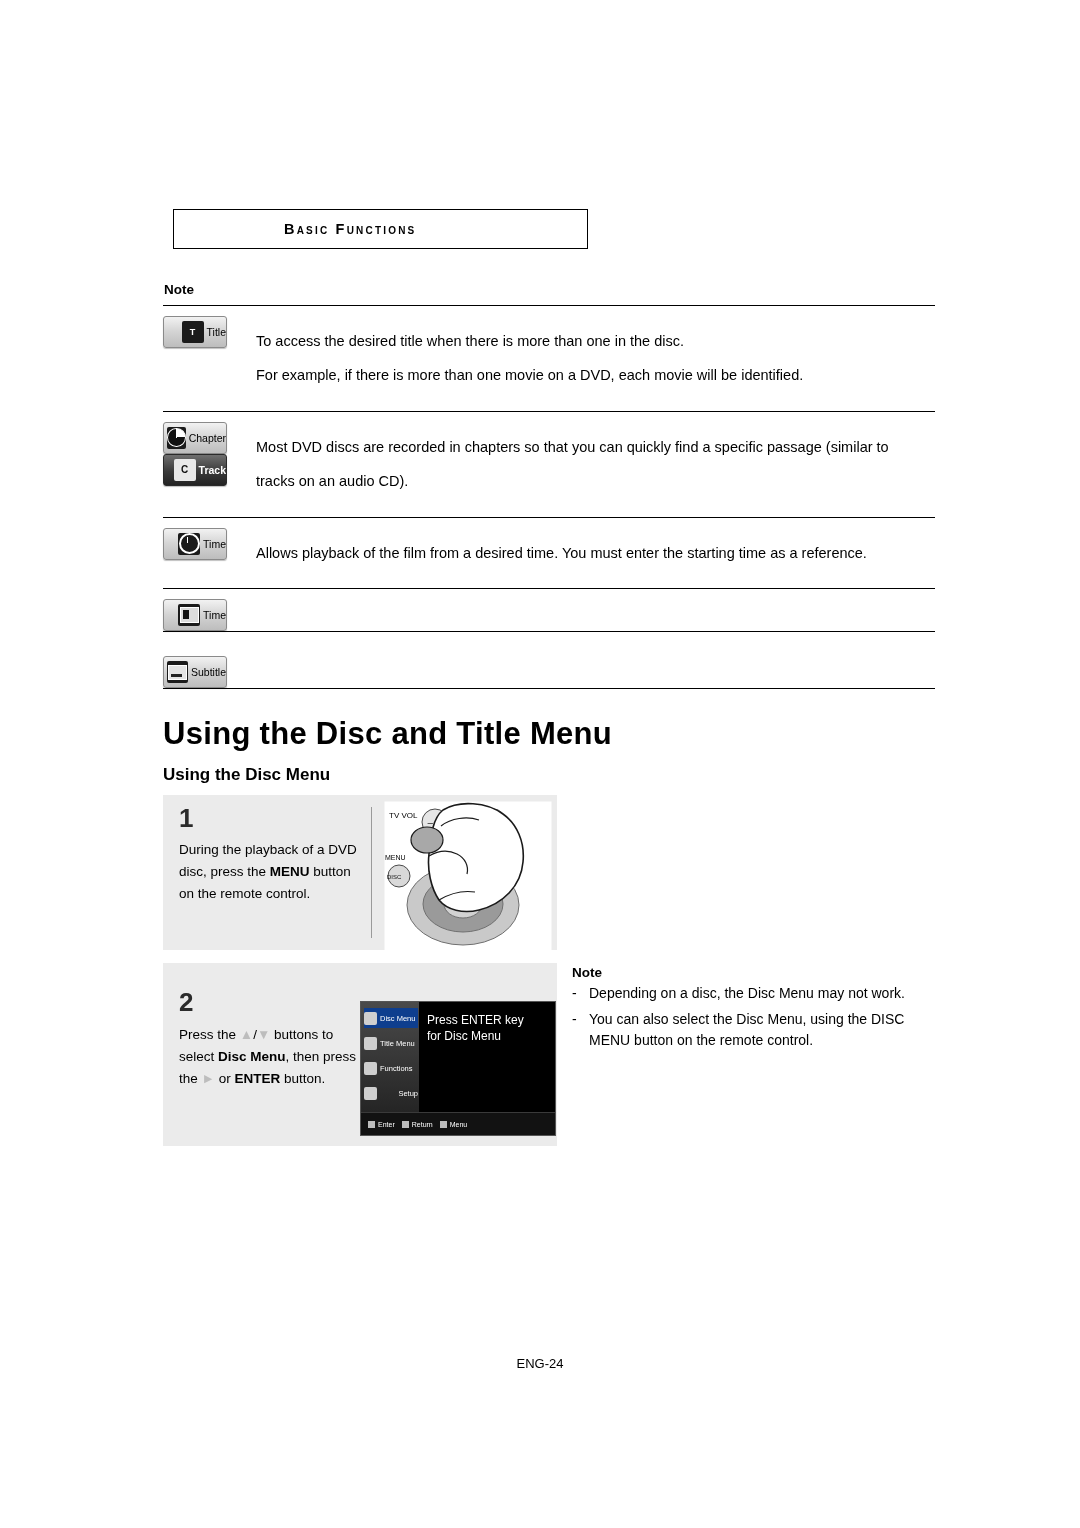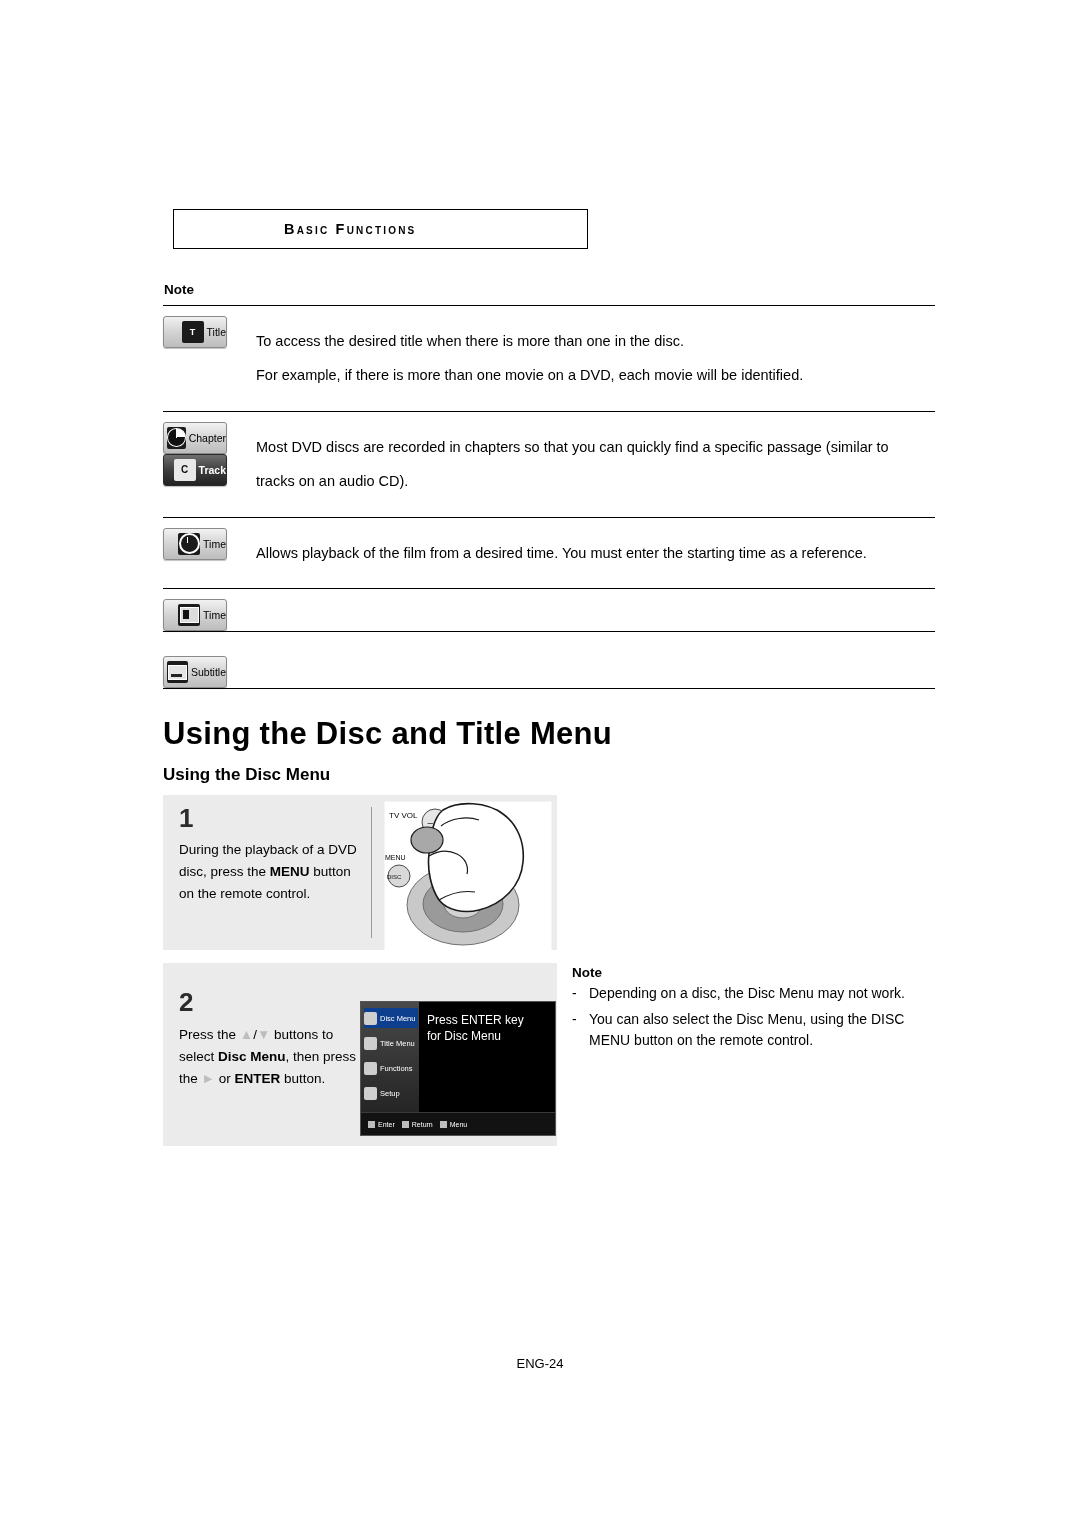--- a/index.html
+++ b/index.html
@@ -469,21 +469,21 @@
         <span>Disc Menu</span>
       </div>
       <div class="dvd-item" style="top:31px;">
         <span class="sq"></span>
         <span>Title Menu</span>
       </div>
       <div class="dvd-item" style="top:56px;">
         <span class="sq"></span>
         <span>Functions</span>
       </div>
-      <div class="dvd-item" style="top:81px;">
+      <div class="dvd-item" style="top:81px;justify-content:space-between;">
         <span class="sq"></span>
         <span>Setup</span>
       </div>
 
       <div class="dvd-note">
         <div>Press ENTER key</div>
         <div>for Disc Menu</div>
       </div>
 
       <div class="dvd-bottom">

